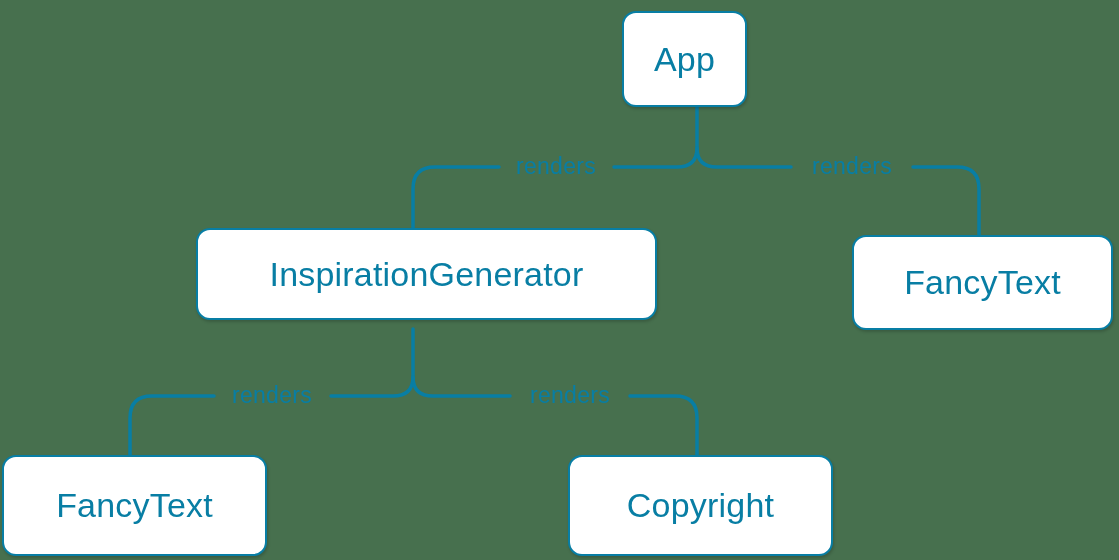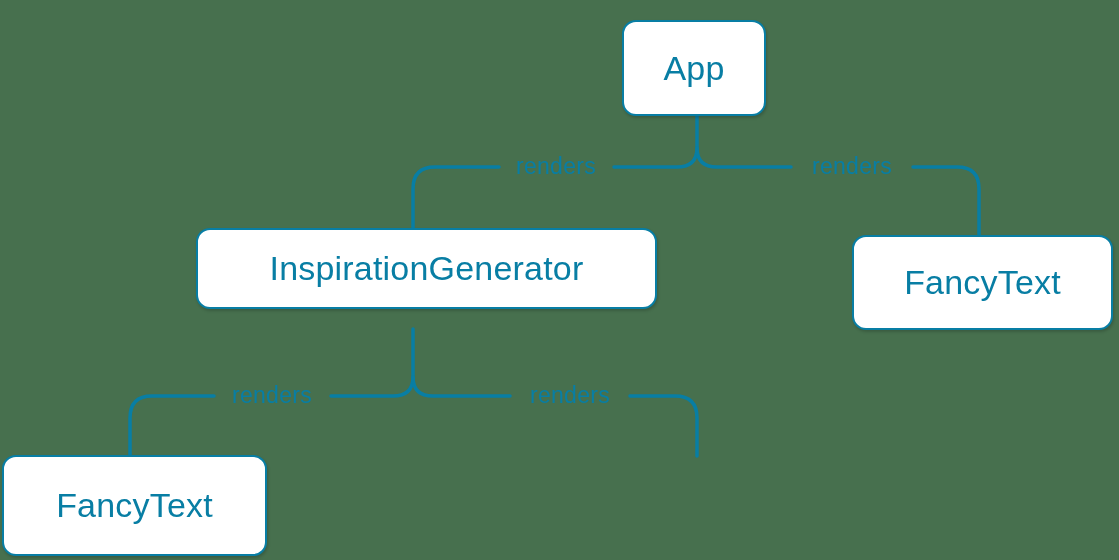--- a/index.html
+++ b/index.html
@@ -62,36 +62,39 @@
 
 <div class="canvas">
 
   <svg class="edges" viewBox="0 0 1119 560" xmlns="http://www.w3.org/2000/svg">
     <path class="edge" d="M697 101 V150 M697 148 Q697 167 677 167 H614 M499 167 H435 Q413 167 413 189 V230"></path>
     <path class="edge" d="M697 148 Q697 167 717 167 H791 M913 167 H957 Q979 167 979 189 V237"></path>
     <path class="edge" d="M413 329 V379 M413 377 Q413 396 393 396 H331 M214 396 H152 Q130 396 130 418 V456"></path>
     <path class="edge" d="M413 377 Q413 396 433 396 H510 M630 396 H675 Q697 396 697 418 V456"></path>
   </svg>
 
-  <div class="node" style="left:622px; top:20px; width:144px; height:96px;">
+  <div class="node" style="left:622px; top:11px; width:125px; height:96px;">
     <span class="node-label">App</span>
   </div>
 
-  <div class="node" style="left:196px; top:228px; width:461px; height:81px;">
+  <div class="node" style="left:196px; top:228px; width:461px; height:92px;">
     <span class="node-label">InspirationGenerator</span>
   </div>
 
   <div class="node" style="left:852px; top:235px; width:261px; height:95px;">
     <span class="node-label">FancyText</span>
   </div>
 
   <div class="node" style="left:2px; top:455px; width:265px; height:101px;">
     <span class="node-label">FancyText</span>
   </div>
 
+  <div class="node" style="left:568px; top:455px; width:265px; height:101px;">
+    <span class="node-label">Copyright</span>
+  </div>
 
   <span class="edge-label" style="left:556px; top:166px;">renders</span>
 
   <span class="edge-label" style="left:852px; top:166px;">renders</span>
 
   <span class="edge-label" style="left:272px; top:395px;">renders</span>
 
   <span class="edge-label" style="left:570px; top:395px;">renders</span>
 
 </div>

